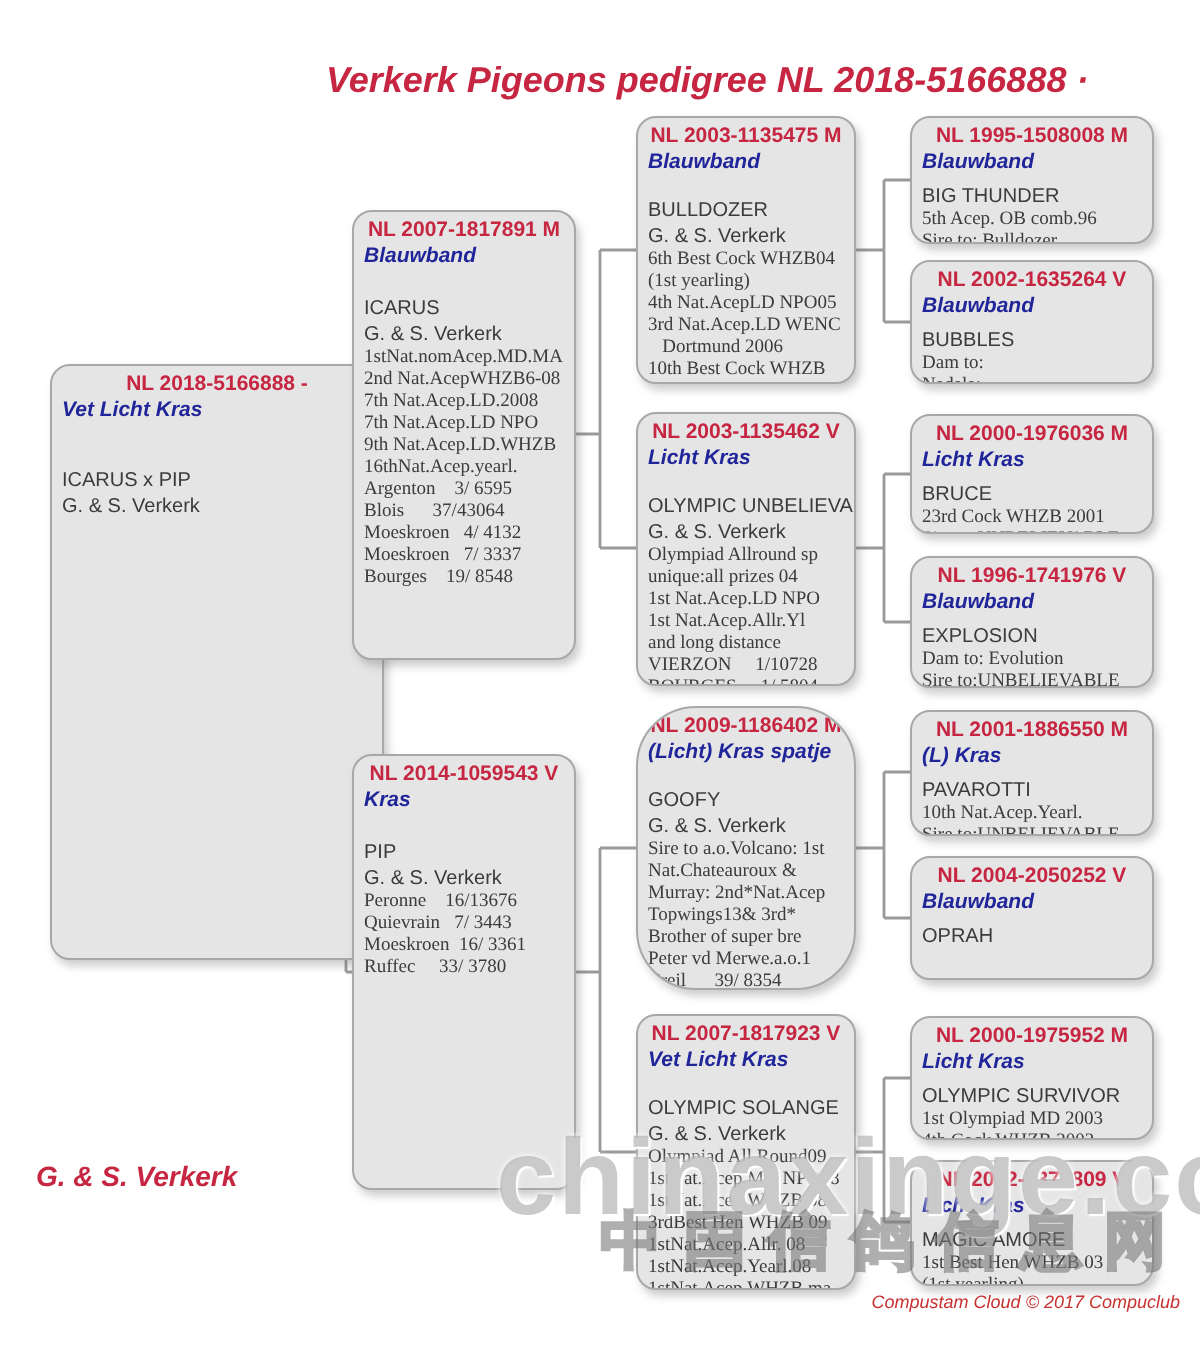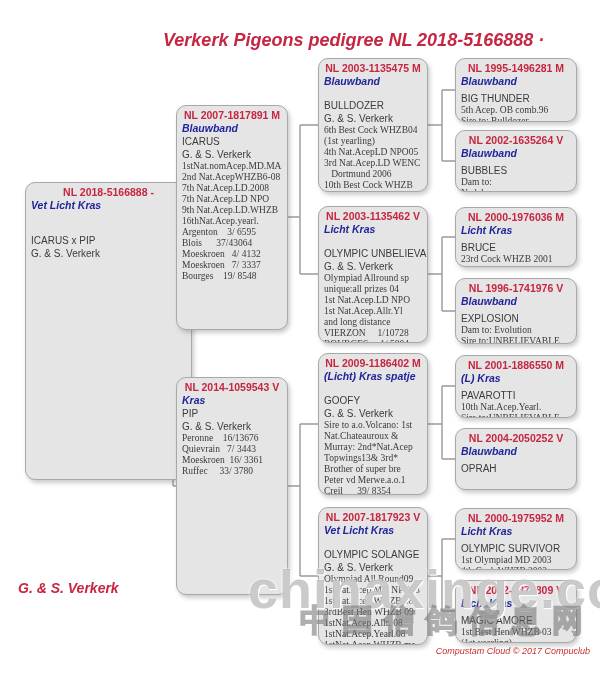--- a/index.html
+++ b/index.html
@@ -11,21 +11,21 @@
   .box{position:absolute;background:#e5e5e5;border:1.4px solid #a8a8a8;border-radius:10px;
        box-shadow:2px 3px 4px rgba(110,110,110,.35);padding:3px 5px;overflow:hidden;
        box-sizing:border-box;}
   .ring{font-size:10.5px;font-weight:bold;color:#c62641;text-align:center;white-space:nowrap;line-height:13px;}
   .breed{font-size:10.5px;font-weight:bold;font-style:italic;color:#21259a;white-space:nowrap;line-height:13px;}
   .pname{font-size:10px;color:#3b3b3b;white-space:nowrap;line-height:13px;}
   .owner{font-size:10px;color:#3b3b3b;white-space:nowrap;line-height:13px;}
   .plines{font-family:"Liberation Serif",serif;font-size:9.5px;color:#3b3b3b;
           white-space:pre;line-height:11px;}
   .g1 .pname{margin-top:22px;}
-  .g2 .pname{}
+  .g2 .pname{margin-top:13px;}
   .g3 .pname{margin-top:11px;}
   .g4 .pname{margin-top:4px;}
   .footer{position:absolute;left:18px;top:580px;}
   .footer .fowner{font-size:14px;font-weight:bold;font-style:italic;color:#c62641;line-height:16px;}
   .footer .faddr{font-size:11px;font-weight:bold;font-style:italic;color:#21259a;
                  white-space:pre;line-height:13px;}
   .credit{position:absolute;right:10px;top:646px;font-size:9px;font-weight:normal;
           font-style:italic;color:#c8312f;margin-left:41px;}
   .wm-latin{position:absolute;left:248px;top:558px;font-size:54px;font-weight:bold;
             color:rgba(150,150,150,.50);text-shadow:0 0 3px #fff,1px 1px 0 #fff;
@@ -113,21 +113,21 @@
     <div class="plines">Olympiad Allround sp
 unique:all prizes 04
 1st Nat.Acep.LD NPO
 1st Nat.Acep.Allr.Yl
 and long distance
 VIERZON     1/10728
 BOURGES     1/ 5804
 CHANTILLY   2/ 7263</div>
   </div>
 
-  <div class="box g3" style="left:318px;top:353px;width:110px;height:142px;">
+  <div class="box g3" style="left:318px;top:353px;width:110px;height:142px;border-radius:30px;">
     <div class="ring">NL 2009-1186402 M</div>
     <div class="breed">(Licht) Kras spatje</div>
     <div class="pname">GOOFY</div>
     <div class="owner">G. &amp; S. Verkerk</div>
     <div class="plines">Sire to a.o.Volcano: 1st
 Nat.Chateauroux &amp;
 Murray: 2nd*Nat.Acep
 Topwings13&amp; 3rd*
 Brother of super bre
 Peter vd Merwe.a.o.1
@@ -144,21 +144,21 @@
 1stNat.Acep.MD NPO08
 1stNat.Acep.WHZB 08
 3rdBest Hen WHZB 09
 1stNat.Acep.Allr. 08
 1stNat.Acep.Yearl.08
 1stNat.Acep.WHZB ma
 1stNat.Acep.Yearl 08</div>
   </div>
 
   <div class="box g4" style="left:455px;top:58px;width:122px;height:64px;">
-    <div class="ring">NL 1995-1496281 M</div>
+    <div class="ring">NL 1995-1508008 M</div>
     <div class="breed">Blauwband</div>
     <div class="pname">BIG THUNDER</div>
     <div class="plines">5th Acep. OB comb.96
 Sire to: Bulldozer</div>
   </div>
 
   <div class="box g4" style="left:455px;top:130px;width:122px;height:62px;">
     <div class="ring">NL 2002-1635264 V</div>
     <div class="breed">Blauwband</div>
     <div class="pname">BUBBLES</div>

